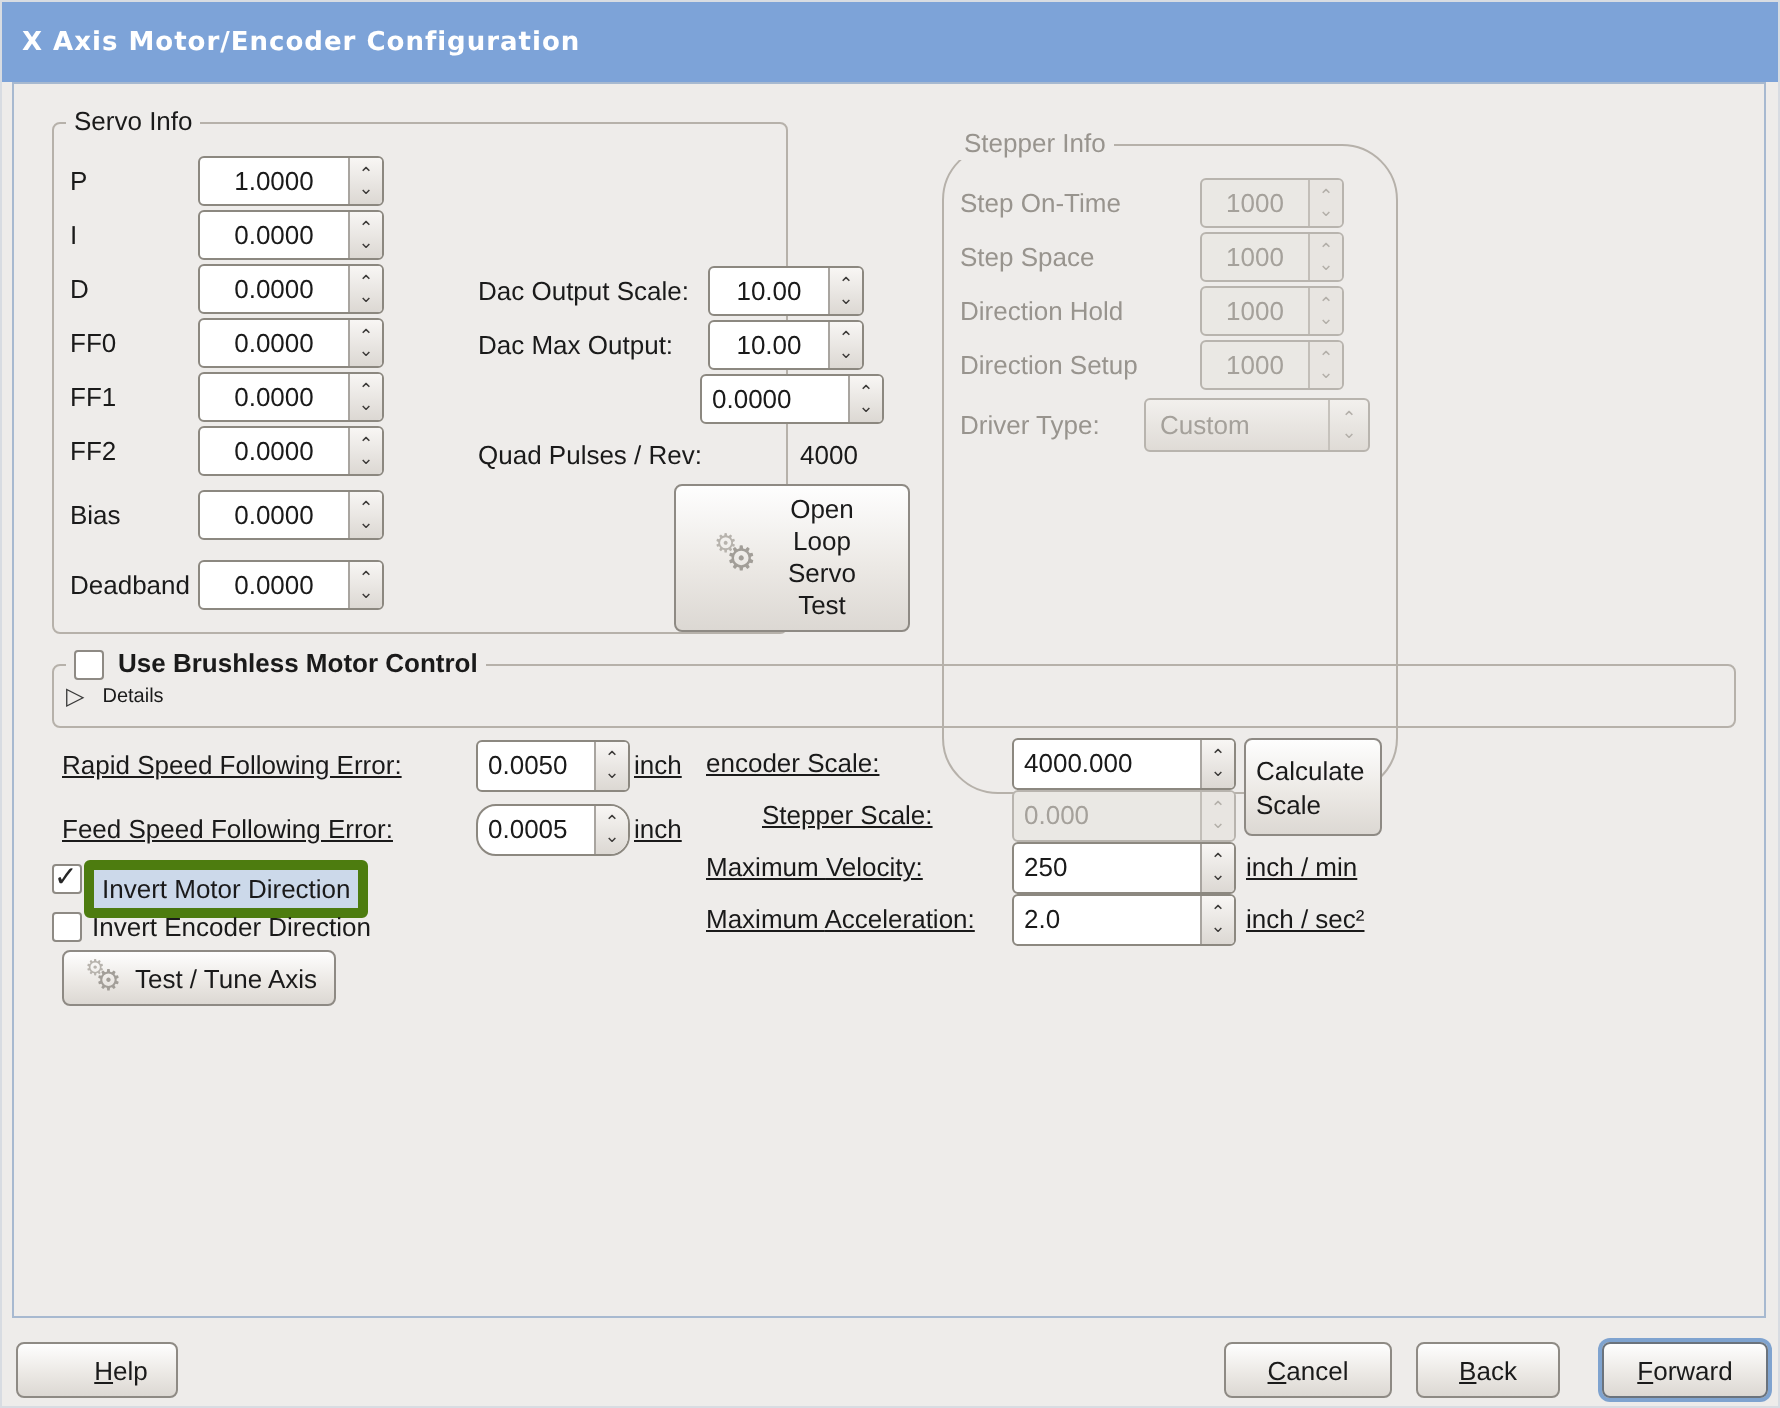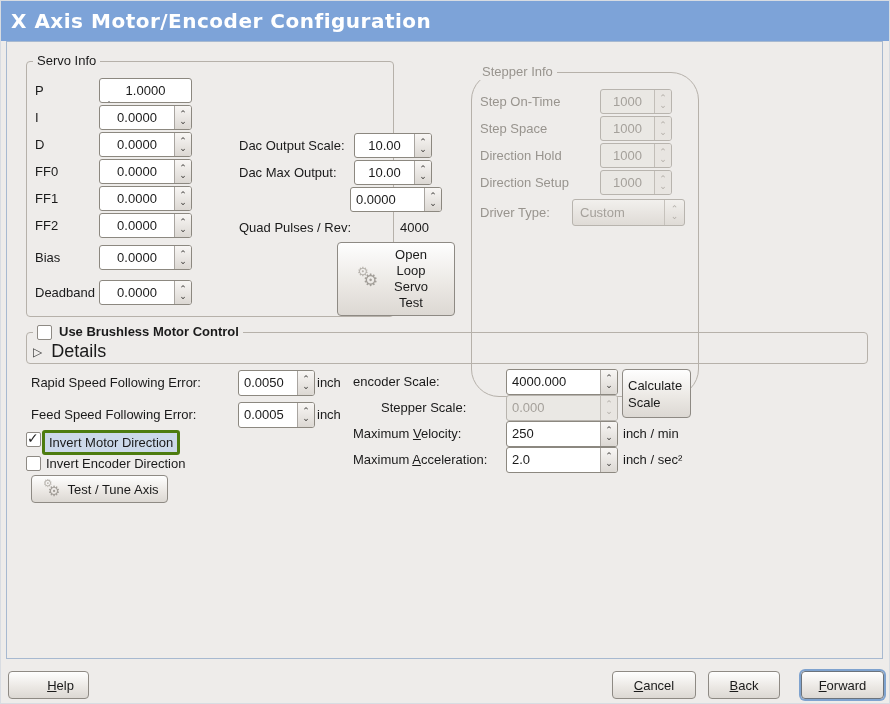--- a/index.html
+++ b/index.html
@@ -7,21 +7,21 @@
     position:relative;width:890px;height:704px;background:#eeecea;
     font-family:"Liberation Sans","DejaVu Sans",sans-serif;color:#1a1a1a;
     border:1px solid #d8dce2;box-sizing:border-box;overflow:hidden;
   }
   .titlebar{
     position:absolute;left:0;top:0;width:890px;height:40px;background:#7da3d8;
     display:flex;align-items:center;
   }
   .titlebar .title{
     font-family:"DejaVu Sans","Liberation Sans",sans-serif;
-    color:#ffffff;font-weight:bold;font-size:20px;padding-left:10px;letter-spacing:0.5px;
+    color:#ffffff;font-weight:bold;font-size:13px;padding-left:10px;letter-spacing:0.5px;
   }
   .content-frame{
     position:absolute;left:5px;top:40px;width:877px;height:618px;
     border:1px solid #a7b9d0;box-sizing:border-box;
   }
   .group{
     position:absolute;border:1px solid #b6b1aa;border-radius:4px;box-sizing:border-box;
   }
   .legend{
     position:absolute;top:-9px;left:6px;background:#eeecea;padding:0 4px;
@@ -65,25 +65,25 @@
   .combo .carr span{font-size:9px;line-height:6px;height:7px;color:#b3afa9;}
   .cb{
     position:absolute;width:15px;height:15px;background:#ffffff;border:1px solid #8e8a84;
     border-radius:2px;box-sizing:border-box;
   }
   .cb.checked::after{
     content:"✓";position:absolute;left:0px;top:-3px;font-size:14px;font-weight:bold;color:#262626;
   }
   .cb.inline{position:relative;flex:0 0 auto;}
   .focus-label{
-    position:absolute;background:#ccd9ea;border:3px solid #4d7c0f;border-radius:3px;
+    position:absolute;background:#ccd9ea;border:5px solid #4d7c0f;border-radius:3px;
     font-size:13px;line-height:17px;padding:1px 4px;white-space:nowrap;
   }
   .plain-label{position:absolute;font-size:13px;line-height:17px;white-space:nowrap;}
-  .unit{position:absolute;font-size:13px;height:26px;line-height:26px;white-space:nowrap;}
+  .unit{position:absolute;font-size:13px;height:26px;line-height:26px;white-space:nowrap;text-decoration:underline;}
   .expander-arrow{font-size:12px;color:#3a3a3a;}
   .gears{position:relative;width:26px;height:27px;flex:0 0 auto;}
   .gears .g1{position:absolute;left:1px;top:-2px;font-size:13px;color:#b7b3ad;}
   .gears .g2{position:absolute;left:7px;top:4px;font-size:17px;color:#a29e98;}
   .quadval{position:absolute;font-size:13px;height:25px;line-height:25px;}
   u{text-decoration:underline;}
 </style>
 </head>
 <body>
 
@@ -92,21 +92,21 @@
   <div class="titlebar">
     <span class="title">X Axis Motor/Encoder Configuration</span>
   </div>
 
   <div class="content-frame"></div>
 
   <div class="group" style="left:25px;top:60px;width:368px;height:256px;">
     <span class="legend">Servo Info</span>
 
     <span class="lbl" style="left:8px;top:16px;">P</span>
-    <div class="spinfield center" style="left:72px;top:16px;width:93px;flex-direction:column;">
+    <div class="spinfield center" style="left:72px;top:16px;width:93px;">
       <span class="val">1.0000</span>
       <span class="spinbtns">
           <span>⌃</span>
           <span>⌄</span>
         </span>
     </div>
 
     <span class="lbl" style="left:8px;top:43px;">I</span>
     <div class="spinfield center" style="left:72px;top:43px;width:93px;">
       <span class="val">0.0000</span>
@@ -257,36 +257,36 @@
     </div>
   </div>
 
   <div class="group" style="left:25px;top:331px;width:842px;height:32px;">
     <span class="legend bold">
       <span class="cb inline"></span>
       <span>Use Brushless Motor Control</span>
     </span>
     <div style="position:absolute;left:6px;top:8px;display:flex;align-items:center;gap:9px;">
       <span class="expander-arrow">▷</span>
-      <span style="font-size:18px;">Details</span>
+      <span style="font-size:10px;">Details</span>
     </div>
   </div>
 
   <span class="unit" style="left:30px;top:369px;">Rapid Speed Following Error:</span>
   <div class="spinfield" style="position:absolute;left:237px;top:369px;width:77px;height:26px;">
     <span class="val">0.0050</span>
     <span class="spinbtns">
         <span>⌃</span>
         <span>⌄</span>
       </span>
   </div>
   <span class="unit" style="left:316px;top:369px;">inch</span>
 
   <span class="unit" style="left:30px;top:401px;">Feed Speed Following Error:</span>
-  <div class="spinfield" style="position:absolute;left:237px;top:401px;width:77px;height:26px;">
+  <div class="spinfield" style="position:absolute;left:237px;top:401px;width:77px;height:26px;border-radius:10px;">
     <span class="val">0.0005</span>
     <span class="spinbtns">
         <span>⌃</span>
         <span>⌄</span>
       </span>
   </div>
   <span class="unit" style="left:316px;top:401px;">inch</span>
 
   <span class="unit" style="left:352px;top:368px;">encoder Scale:</span>
   <div class="spinfield" style="position:absolute;left:505px;top:368px;width:112px;height:26px;">

